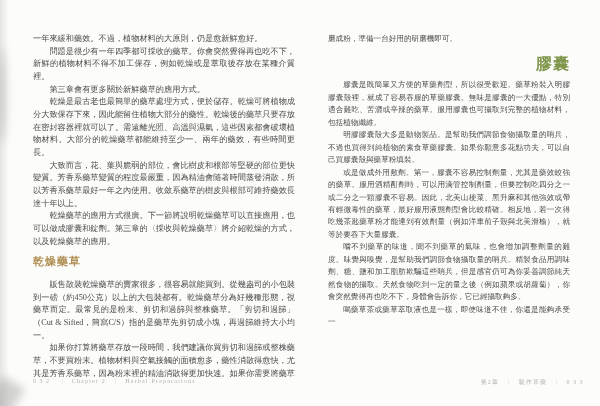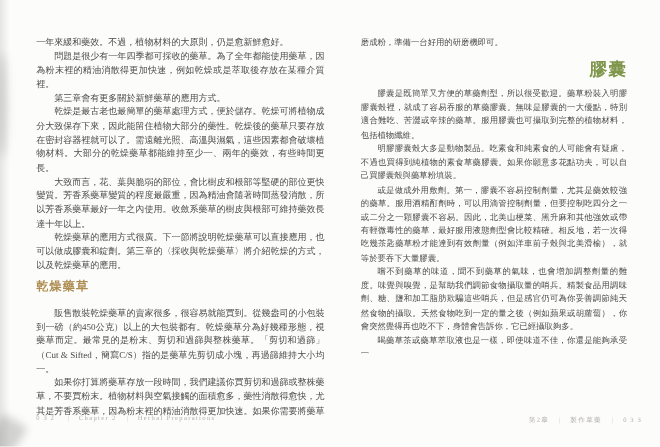--- a/index.html
+++ b/index.html
@@ -71,39 +71,39 @@
 <body>
 
 <div class="spread">
 
   <div class="scan-edge"></div>
   <div class="scan-streak"></div>
   <div class="scan-corner"></div>
 
   <div class="col col-left">
     <p>一年來緩和藥效。不過，植物材料的大原則，仍是愈新鮮愈好。</p>
-    <p class="indent">問題是很少有一年四季都可採收的藥草。為了全年都能使用藥草，因為粉末裡的精油消散得更加快速，例如乾燥或是萃取後存放在某種介質裡。</p>
+    <p class="indent">問題是很少有一年四季都可採收的藥草。你會突然覺得再也吃不下，新鮮的植物材料不得不加工保存，例如乾燥或是萃取後存放在某種介質裡。</p>
     <p class="indent">第三章會有更多關於新鮮藥草的應用方式。</p>
     <p class="indent">乾燥是最古老也最簡單的藥草處理方式，便於儲存。乾燥可將植物成分大致保存下來，因此能留住植物大部分的藥性。乾燥後的藥草只要存放在密封容器裡就可以了。需遠離光照、高溫與濕氣，這些因素都會破壞植物材料。大部分的乾燥藥草都能維持至少一、兩年的藥效，有些時間更長。</p>
     <p class="indent">大致而言，花、葉與脆弱的部位，會比樹皮和根部等堅硬的部位更快變質。芳香系藥草變質的程度最嚴重，因為精油會隨著時間蒸發消散，所以芳香系藥草最好一年之內使用。收斂系藥草的樹皮與根部可維持藥效長達十年以上。</p>
     <p class="indent">乾燥藥草的應用方式很廣。下一節將說明乾燥藥草可以直接應用，也可以做成膠囊和錠劑。第三章的〈採收與乾燥藥草〉將介紹乾燥的方式，以及乾燥藥草的應用。</p>
     <h2>乾燥藥草</h2>
     <p class="indent">販售散裝乾燥藥草的賣家很多，很容易就能買到。從幾盎司的小包裝到一磅（約450公克）以上的大包裝都有。乾燥藥草分為好幾種形態，視藥草而定。最常見的是粉末、剪切和過篩與整株藥草。「剪切和過篩」（Cut &amp; Sifted，簡寫C/S）指的是藥草先剪切成小塊，再過篩維持大小均一。</p>
     <p class="indent">如果你打算將藥草存放一段時間，我們建議你買剪切和過篩或整株藥草，不要買粉末。植物材料與空氣接觸的面積愈多，藥性消散得愈快，尤其是芳香系藥草，因為粉末裡的精油消散得更加快速。如果你需要將藥草</p>
   </div>
 
   <div class="footer footer-left">
     <span class="num">032</span><span class="sep">|</span><span>Chapter 2</span><span class="sep">|</span><span>Herbal Preparations</span>
   </div>
 
   <div class="col col-right">
     <p>磨成粉，準備一台好用的研磨機即可。</p>
     <h2>膠囊</h2>
     <p class="indent">膠囊是既簡單又方便的草藥劑型，所以很受歡迎。藥草粉裝入明膠膠囊殼裡，就成了容易吞服的草藥膠囊。無味是膠囊的一大優點，特別適合難吃、苦澀或辛辣的藥草。服用膠囊也可攝取到完整的植物材料，包括植物纖維。</p>
-    <p class="indent">明膠膠囊殼大多是動物製品。吃素食和純素食的人可能會有疑慮，不過也買得到純植物的素食草藥膠囊。如果你願意多花點功夫，可以自己買膠囊殼與藥草粉填裝。</p>
+    <p class="indent">明膠膠囊殼大多是動物製品。是幫助我們調節食物攝取量的哨兵，不過也買得到純植物的素食草藥膠囊。如果你願意多花點功夫，可以自己買膠囊殼與藥草粉填裝。</p>
     <p class="indent">或是做成外用敷劑。第一，膠囊不容易控制劑量，尤其是藥效較強的藥草。服用酒精酊劑時，可以用滴管控制劑量，但要控制吃四分之一或二分之一顆膠囊不容易。因此，北美山梗菜、黑升麻和其他強效或帶有輕微毒性的藥草，最好服用液態劑型會比較精確。相反地，若一次得吃幾茶匙藥草粉才能達到有效劑量（例如洋車前子殼與北美滑榆），就等於要吞下大量膠囊。</p>
     <p class="indent">嚐不到藥草的味道，聞不到藥草的氣味，也會增加調整劑量的難度。味覺與嗅覺，是幫助我們調節食物攝取量的哨兵。精製食品用調味劑、糖、鹽和加工脂肪欺騙這些哨兵，但是感官仍可為你妥善調節純天然食物的攝取。天然食物吃到一定的量之後（例如蘋果或胡蘿蔔），你會突然覺得再也吃不下，身體會告訴你，它已經攝取夠多。</p>
     <p class="indent">喝藥草茶或藥草萃取液也是一樣，即使味道不佳，你還是能夠承受一</p>
   </div>
 
   <div class="footer footer-right">
     <span>第2章</span><span class="sep">|</span><span>製作草藥</span><span class="sep">|</span><span class="num">033</span>
   </div>
 
 </div>

